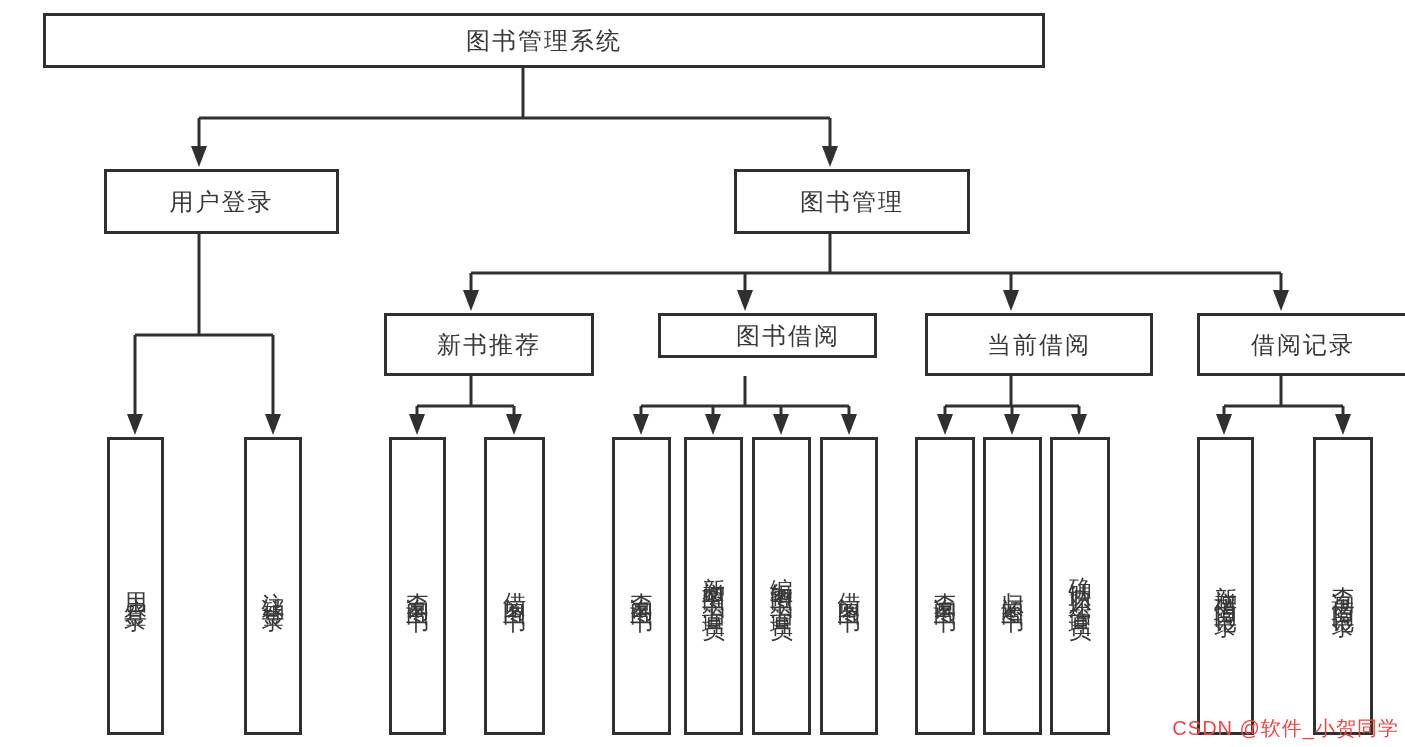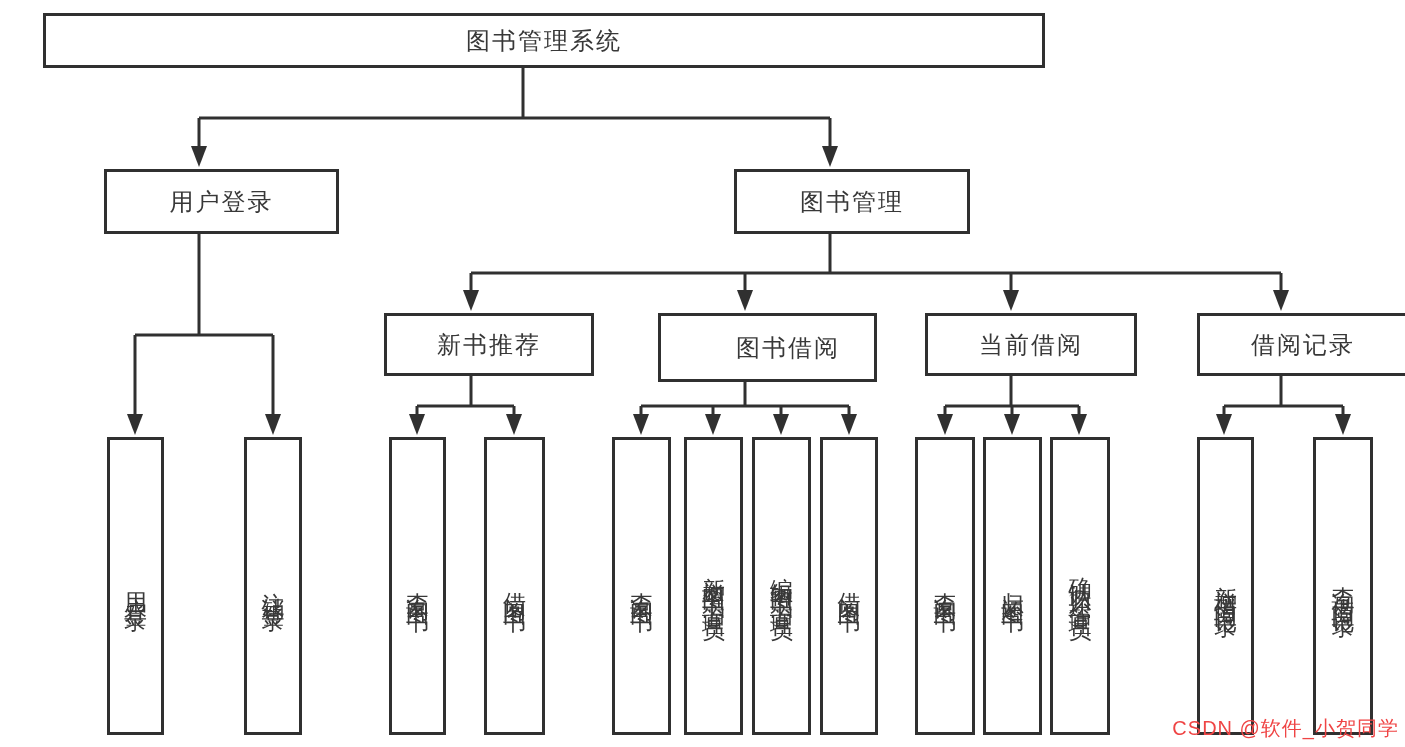--- a/index.html
+++ b/index.html
@@ -102,24 +102,24 @@
   <div class="hnode" style="left:82px; top:169px; width:235px; height:65px;">
     <span class="lbl">用户登录</span>
   </div>
   <div class="hnode" style="left:712px; top:169px; width:236px; height:65px;">
     <span class="lbl">图书管理</span>
   </div>
 
   <div class="hnode" style="left:362px; top:313px; width:210px; height:63px;">
     <span class="lbl">新书推荐</span>
   </div>
-  <div class="hnode" style="left:636px; top:313px; width:219px; height:69px;padding-left:41px;">
+  <div class="hnode" style="left:636px; top:313px; width:219px; height:45px;padding-left:41px;">
     <span class="lbl">图书借阅</span>
   </div>
-  <div class="hnode" style="left:903px; top:313px; width:212px; height:63px;">
+  <div class="hnode" style="left:903px; top:313px; width:228px; height:63px;">
     <span class="lbl">当前借阅</span>
   </div>
   <div class="hnode" style="left:1175px; top:313px; width:212px; height:63px;">
     <span class="lbl">借阅记录</span>
   </div>
 
   <div class="vnode" style="left:107px; width:57px;">
     <span class="vlbl">用户登录</span>
   </div>
   <div class="vnode" style="left:244px; width:58px;">

